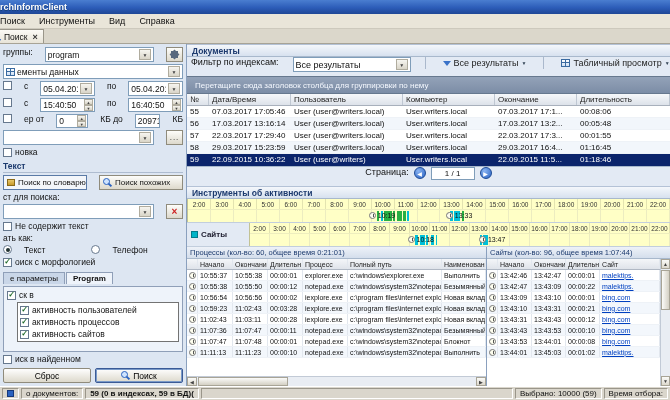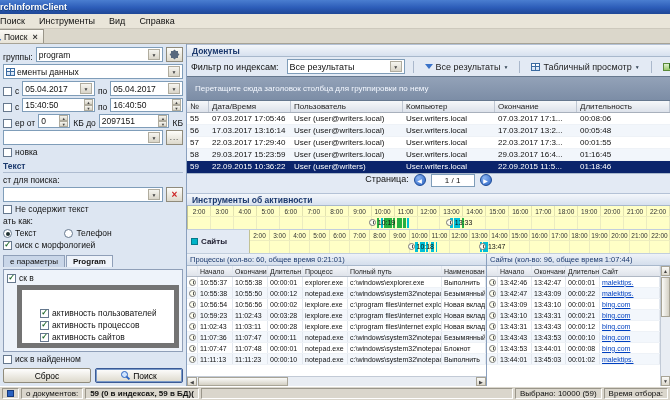--- a/index.html
+++ b/index.html
@@ -10,21 +10,21 @@
 .titlebar .title{font-weight:bold;font-size:9px;margin-left:-16px;white-space:nowrap;text-shadow:0 1px 1px #123a6e}
 .menubar{height:15px;flex:none;background:#e9e5d9;border-bottom:1px solid #cdc9bd;display:flex;align-items:center;overflow:hidden}
 .menu-item{padding:0 7px;height:100%;display:flex;align-items:center;cursor:default}
 .menu-item:first-child{margin-left:-7px}
 .tabstrip{height:15px;flex:none;background:#dbd7cb;display:flex;align-items:flex-end;border-bottom:1px solid #a7a396;overflow:hidden}
 .tab{margin-left:-14px;height:14px;background:linear-gradient(#fbfaf6,#e8e4d8);border:1px solid #9a968a;border-bottom:none;display:flex;align-items:center;gap:3px;padding:0 5px;font-size:8.5px}
 .tabclose{color:#333;font-weight:bold;font-size:9px;margin-left:2px}
 .content{flex:1;display:flex;min-height:0}
 
 .leftpanel{width:187px;flex:none;background:#dde6f2;border-right:1px solid #8aa0be;padding:3px;display:flex;flex-direction:column;gap:2px;overflow:hidden;font-size:8.5px}
-.frow{display:flex;align-items:flex-end;gap:3px;flex:none;min-width:0}
+.frow{display:flex;align-items:flex-start;gap:12px;flex:none;min-width:0}
 .lbl{white-space:nowrap;flex:none}
 .combo{background:#fff;border:1px solid #7f9db9;height:15px;display:flex;align-items:center;gap:2px;padding:0 2px;min-width:0;flex:1;overflow:hidden}
 .combo .cval{overflow:hidden;white-space:nowrap}
 .combo .arrow{margin-left:auto;flex:none;width:12px;height:11px;background:linear-gradient(#f6f5f0,#d9d5c8);border:1px solid #b0ac9e;font-size:5px;display:flex;align-items:center;justify-content:center;color:#444}
 .spinner{background:#fff;border:1px solid #7f9db9;height:14px;display:flex;align-items:center;padding:0 1px 0 2px;min-width:0;overflow:hidden;white-space:nowrap;flex:1}
 .spinner .updown{margin-left:auto;display:flex;flex-direction:column;width:9px;flex:none}
 .updown b{height:6px;font-size:4px;line-height:5px;text-align:center;background:linear-gradient(#f6f5f0,#d9d5c8);border:1px solid #b0ac9e;color:#444;font-weight:normal}
 .spin-small{flex:none;width:32px}
 .checkbox{width:9px;height:9px;flex:none;background:#fff;border:1px solid #66788e;display:inline-flex;align-items:center;justify-content:center}
 .checkbox.checked::before{content:"✓";font-size:8px;line-height:8px;color:#1f6a2a;font-weight:bold}
@@ -41,39 +41,39 @@
 .tbtn2.active{background:#f3f6fa;border-color:#5a7aa6}
 .book{width:8px;height:7px;flex:none;background:linear-gradient(#e8c86a,#c89a2a);border:1px solid #8a6a1a}
 .mag{width:9px;height:9px;flex:none;position:relative;display:inline-block}
 .mag::before{content:"";position:absolute;width:5px;height:5px;border:1px solid #2a62c0;border-radius:50%;left:0;top:0;background:#cfe4ff}
 .mag::after{content:"";position:absolute;width:4px;height:2px;background:#2a62c0;transform:rotate(45deg);left:5px;top:6px}
 .chkrow{display:flex;align-items:center;gap:3px;flex:none;white-space:nowrap;overflow:hidden;min-width:0}
 .ltabs{display:flex;align-items:flex-end;height:14px;flex:none;margin-top:1px}
 .ltab{padding:1px 6px;border:1px solid #8f9fb8;border-bottom:none;background:#c9d6e8;margin-right:1px;font-size:8px;white-space:nowrap;overflow:hidden}
 .ltab.active{background:#eef3fa;font-weight:bold}
 .ltabpanel{border:1px solid #8f9fb8;background:#eef3fa;padding:3px;display:flex;flex-direction:column;gap:2px;flex:1;min-height:0;overflow:hidden}
-.optlist{background:#fff;border:5px solid #737373;padding:18px;display:flex;flex-direction:column;gap:2px;margin-left:10px;overflow:hidden}
+.optlist{background:#fff;border:1px solid #737373;padding:2px;display:flex;flex-direction:column;gap:2px;margin-left:10px;overflow:hidden}
 .btnrow{display:flex;gap:4px;flex:none;margin-top:2px}
 .btn{flex:1;height:15px;background:linear-gradient(#fefefe,#ddd9cc);border:1px solid #8f8b7c;border-radius:2px;font-size:8.5px;font-family:inherit;display:flex;align-items:center;justify-content:center;gap:3px}
 .btn.primary{border:1px solid #3a5a96;box-shadow:0 0 0 1px #7a9ac8 inset}
 
 .mainpanel{flex:1;display:flex;flex-direction:column;min-width:0;background:#e3eaf4}
 .section-hdr{height:13px;flex:none;background:linear-gradient(#f4f7fb,#d7e1ef);border-top:1px solid #b4c2d6;border-bottom:1px solid #a8b8cc;display:flex;align-items:center;padding:0 5px;font-weight:bold;color:#1c3a6e;font-size:8.5px}
-.filterrow{height:19px;flex:none;display:flex;align-items:center;gap:8px;padding:0 4px;overflow:hidden;white-space:nowrap}
+.filterrow{height:19px;flex:none;display:flex;align-items:flex-start;gap:14px;padding:0 4px;overflow:hidden;white-space:nowrap}
 .fcombo{flex:none;width:118px}
 .vsep{width:1px;height:12px;background:#aab8cc;flex:none}
 .tbtn{display:flex;align-items:center;gap:3px;padding:1px 3px;flex:none;color:#222}
 .tbtn .caret{font-size:5px;color:#345}
 .funnel{width:0;height:0;border-left:4px solid transparent;border-right:4px solid transparent;border-top:5px solid #3a72c8;flex:none}
 .grid-ic{width:9px;height:8px;border:1px solid #3a6aa0;background:linear-gradient(#fff,#cfe0f4);position:relative;flex:none}
 .grid-ic::before{content:"";position:absolute;left:0;right:0;top:2px;height:1px;background:#3a6aa0}
 .grid-ic::after{content:"";position:absolute;top:0;bottom:0;left:3px;width:1px;background:#3a6aa0}
 .exp-ic{width:8px;height:8px;flex:none;background:linear-gradient(#dff0d0,#9ac86a);border:1px solid #5a8a3a;position:relative}
 .exp-ic::after{content:"";position:absolute;right:-3px;bottom:1px;width:0;height:0;border-top:3px solid transparent;border-bottom:3px solid transparent;border-left:4px solid #2a6a1a}
-.groupbar{height:25px;flex:none;background:linear-gradient(#93a2b8,#7c8da6);color:#f4f8ff;display:flex;align-items:center;padding:0 8px;font-size:8px;border-top:1px solid #66788e;border-bottom:1px solid #66788e;overflow:hidden;white-space:nowrap}
+.groupbar{height:18px;flex:none;background:linear-gradient(#93a2b8,#7c8da6);color:#f4f8ff;display:flex;align-items:center;padding:0 8px;font-size:8px;border-top:1px solid #66788e;border-bottom:1px solid #66788e;overflow:hidden;white-space:nowrap}
 .doctable{flex:none;background:#fff;border-bottom:1px solid #a8b8cc}
 .doc-hrow{display:flex;height:12px;background:linear-gradient(#f6f8fa,#dde2ea);border-bottom:1px solid #a8b0bc}
 .doc-hcell{border-right:1px solid #bfc7d2;padding:0 3px;font-size:8px;display:flex;align-items:center;overflow:hidden;white-space:nowrap;color:#222}
 .doc-row{display:flex;height:12px;border-bottom:1px solid #eef2f7;font-size:8px;background:#fff}
 .doc-row:nth-child(even){background:#f2f6fb}
 .doc-row.sel{background:#0b246b;color:#fff;border-bottom-color:#0b246b}
 .doc-cell{padding:0 3px;display:flex;align-items:center;overflow:hidden;white-space:nowrap;min-width:0}
 .c0{width:22px;flex:none}.c1{width:82px;flex:none}.c2{width:112px;flex:none}.c3{width:92px;flex:none}.c4{width:82px;flex:none}.c5{flex:1;min-width:0}
 .pager{height:19px;flex:none;display:flex;align-items:flex-start;justify-content:center;gap:5px}
 .navbtn{width:12px;height:12px;border-radius:50%;background:radial-gradient(circle at 35% 30%,#8ab4f2,#2a63c4);color:#fff;font-size:6px;display:flex;align-items:center;justify-content:center;border:1px solid #1c4a96}
@@ -235,20 +235,30 @@
 
       <div class="chkrow">
         <span class="checkbox"></span>
         <span>новка</span>
       </div>
 
       <div class="sect">
         <span>Текст</span>
       </div>
 
+      <div class="frow">
+        <div class="tbtn2 active">
+          <span class="book"></span>
+          <span>Поиск по словарю</span>
+        </div>
+        <div class="tbtn2">
+          <span class="mag"></span>
+          <span>Поиск похожих</span>
+        </div>
+      </div>
 
       <span class="lbl">ст для поиска:</span>
 
       <div class="frow">
         <div class="combo">
           <span class="arrow">▼</span>
         </div>
         <span class="xbtn">
             <span>×</span>
           </span>

